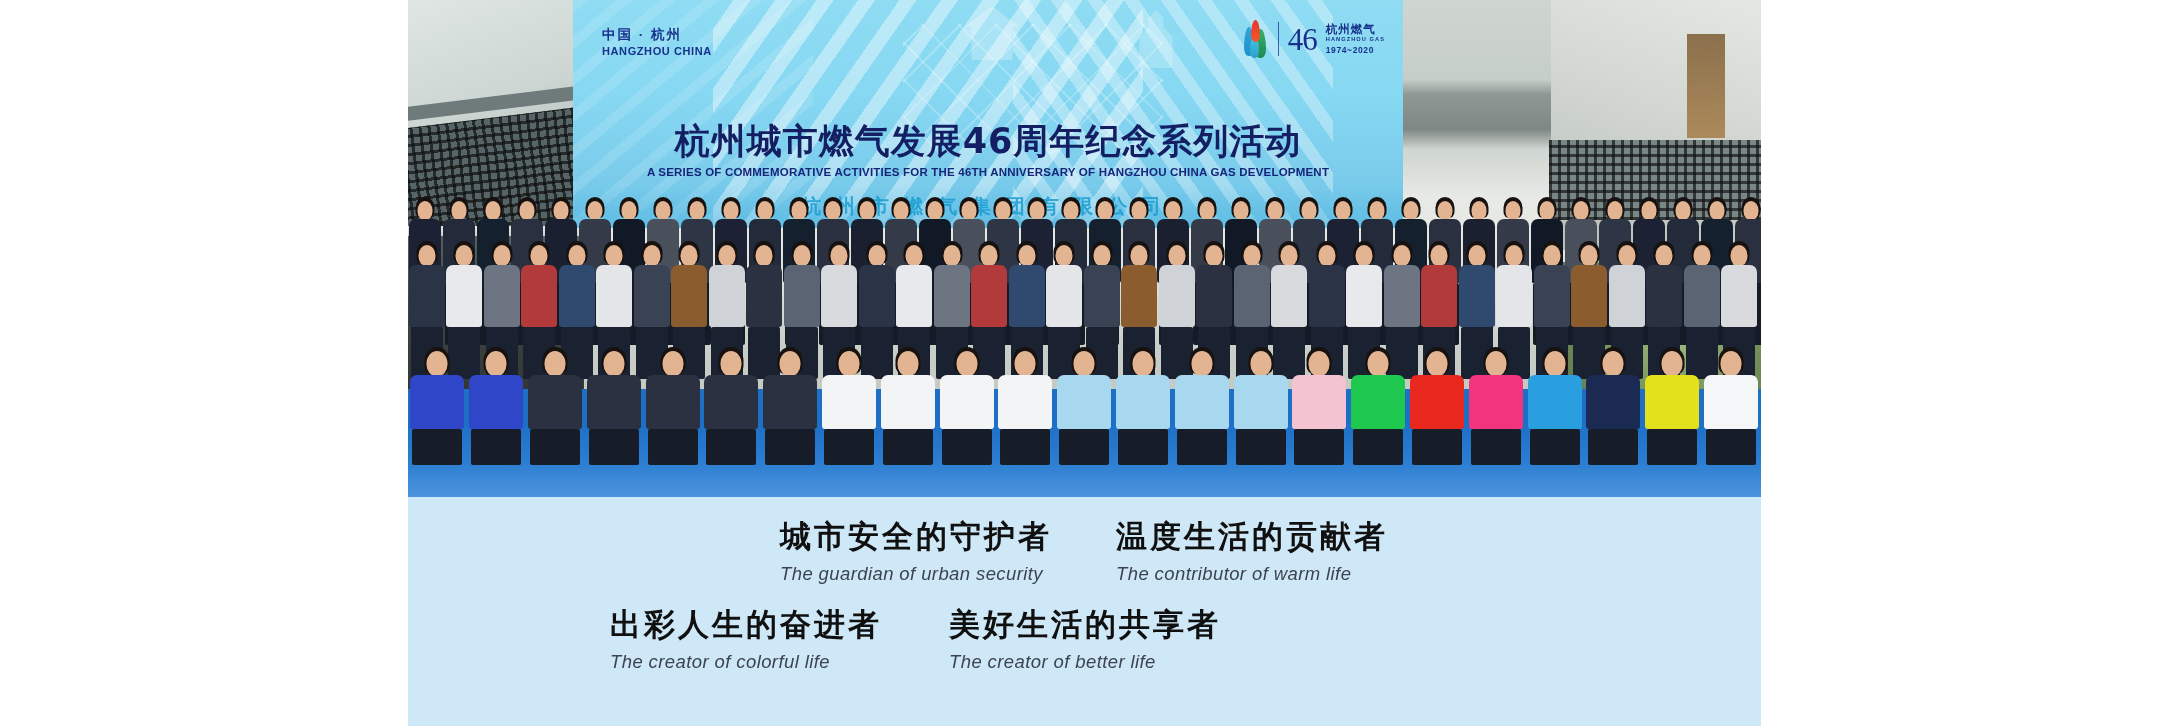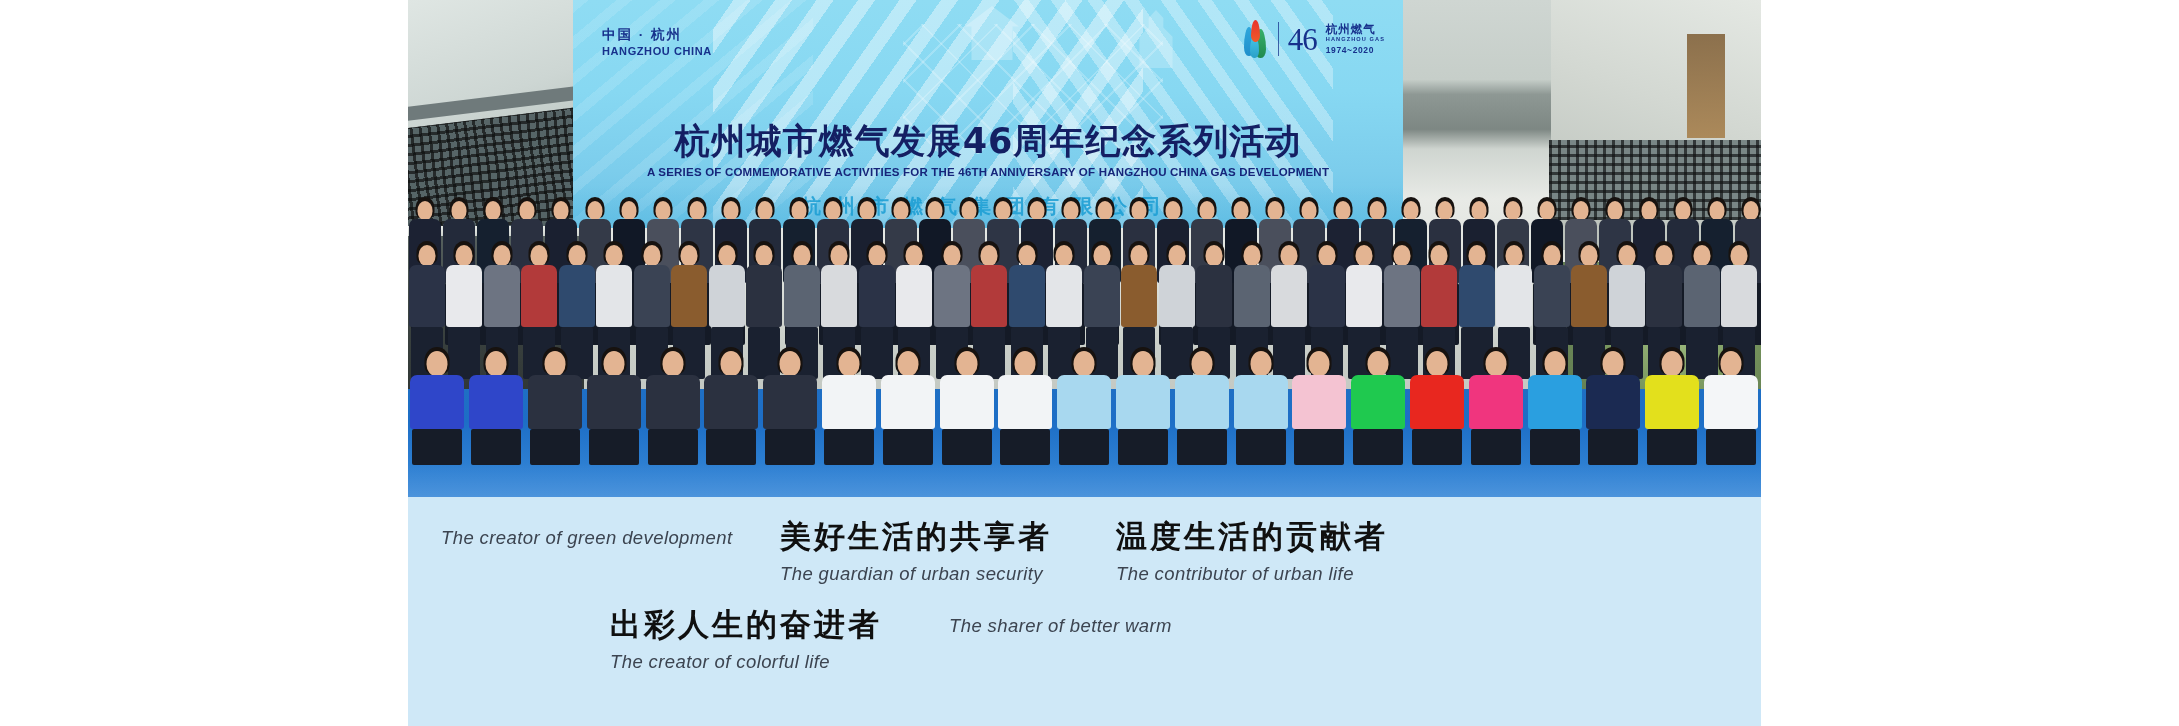--- a/index.html
+++ b/index.html
@@ -865,36 +865,36 @@
               <div class="legs" style="width: 50px; height: 36px; top: 82px; background: rgb(22, 28, 40);"></div>
             </div>
           </div>
       </div>
 
     </div>
 
     <div class="captions">
       <div class="cap-row" id="capRow1" style="top:22px;">
           <div class="cap" style="position: absolute; left: 33px;">
-            <div class="en">The creator of green development</div>
           </div>
           <div class="cap" style="position: absolute; left: 372px;">
-            <div class="cn">美好生活的共享者</div>
+            <div class="cn">城市安全的守护者</div>
             <div class="en">The guardian of urban security</div>
           </div>
           <div class="cap" style="position: absolute; left: 708px;">
             <div class="cn">温度生活的贡献者</div>
-            <div class="en">The contributor of urban life</div>
+            <div class="en">The contributor of warm life</div>
           </div>
         </div>
       <div class="cap-row" id="capRow2" style="top:110px;">
           <div class="cap" style="position: absolute; left: 202px;">
             <div class="cn">出彩人生的奋进者</div>
             <div class="en">The creator of colorful life</div>
           </div>
           <div class="cap" style="position: absolute; left: 541px;">
-            <div class="en">The sharer of better warm</div>
+            <div class="cn">美好生活的共享者</div>
+            <div class="en">The creator of better life</div>
           </div>
         </div>
     </div>
 
   </div>
 </div>
 
 </body></html>

